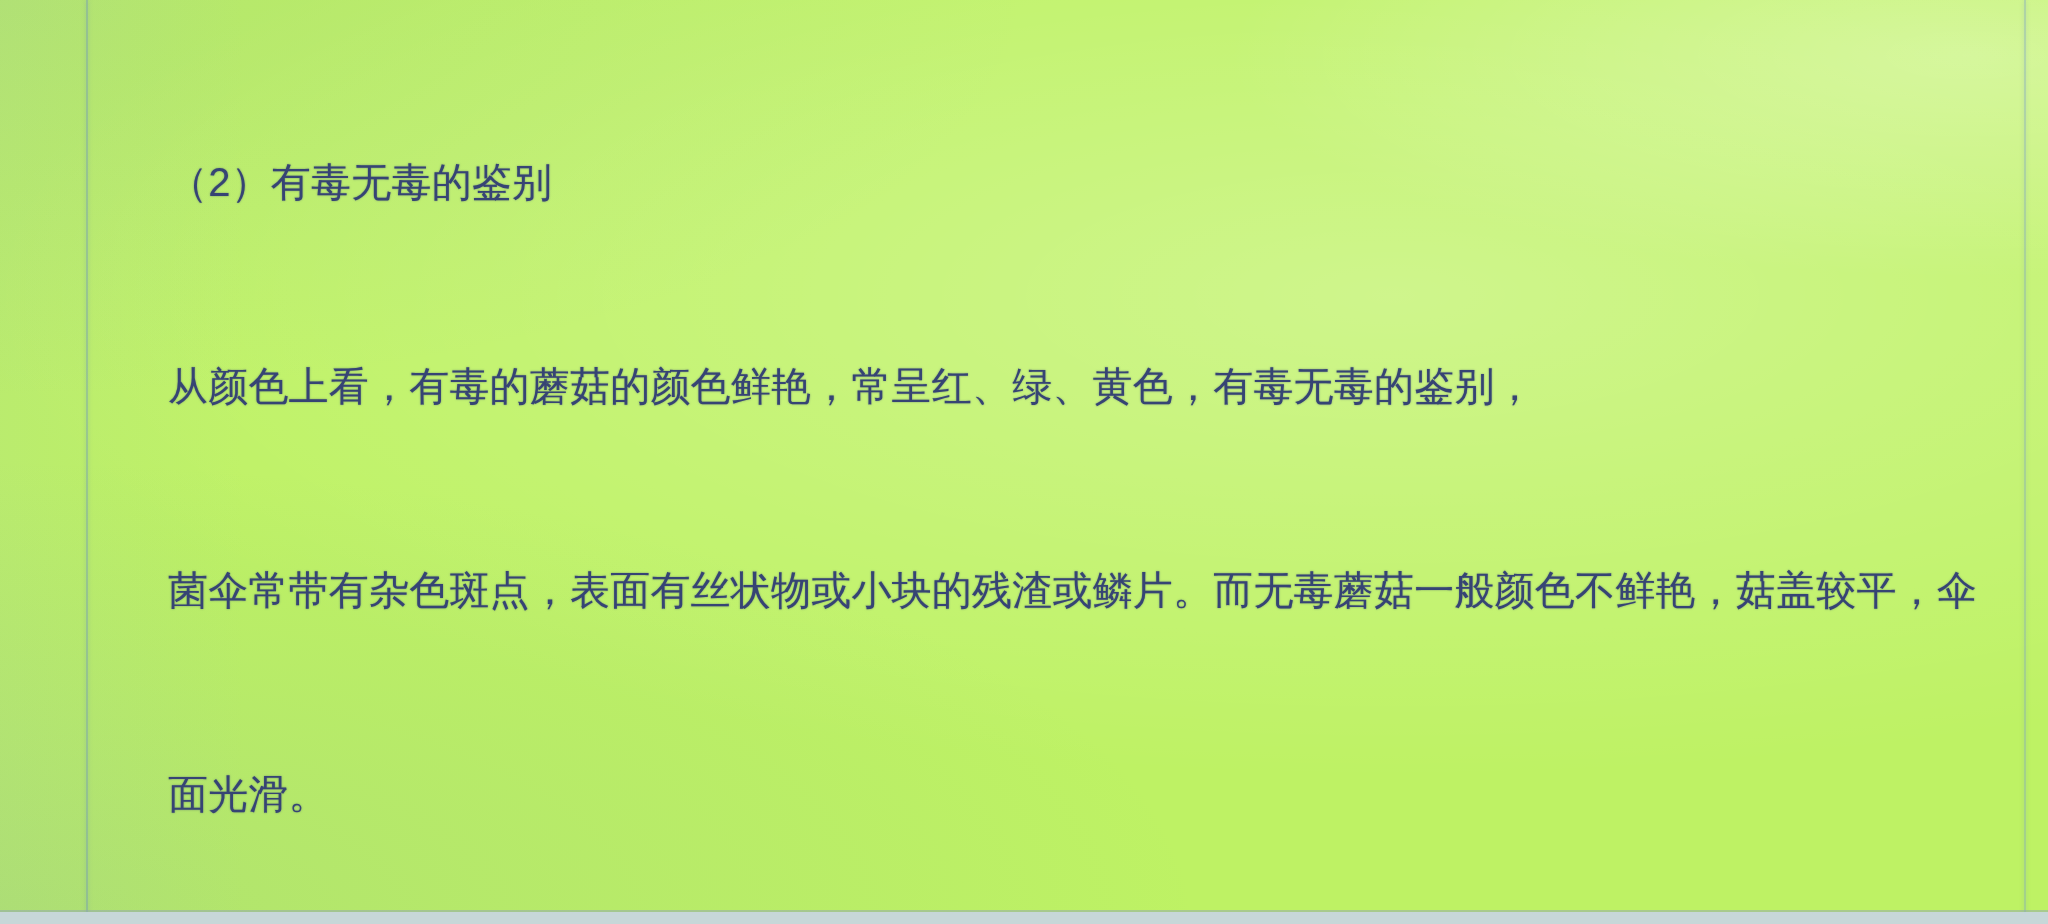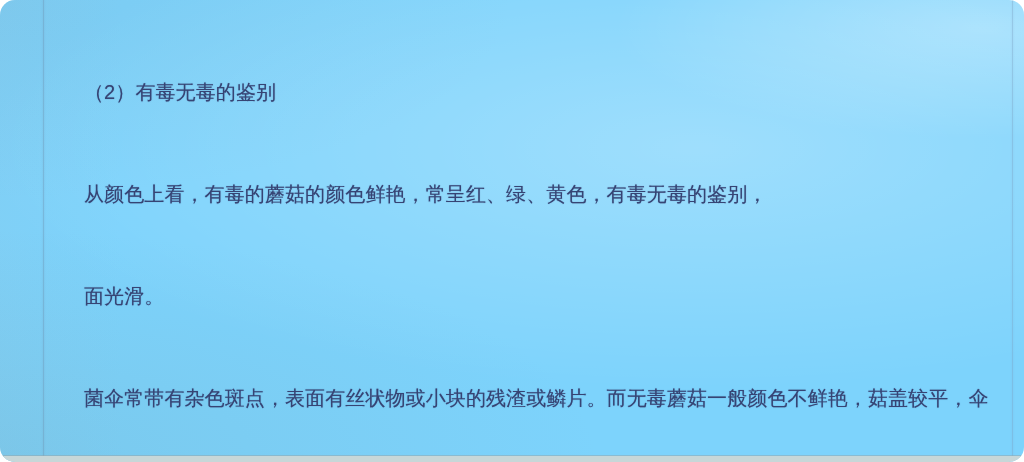--- a/index.html
+++ b/index.html
@@ -4,23 +4,22 @@
 <style>
   html, body { margin: 0; padding: 0; }
   body {
     width: 1024px; height: 462px;
     font-family: "Liberation Sans", "DejaVu Sans", sans-serif;
     overflow: hidden;
   }
   .photo {
     position: relative;
     width: 1024px; height: 462px;
-    background: #7dd3fc;
+    background: #bef264;
     overflow: hidden;
-    border-radius: 15px;
   }
   
   .lighting {
     position: absolute; inset: 0;
     pointer-events: none;
     background:
       radial-gradient(120% 90% at 68% 32%, rgba(255,255,255,0.26), rgba(255,255,255,0) 58%),
       radial-gradient(60% 40% at 96% 6%, rgba(255,255,255,0.30), rgba(255,255,255,0) 60%),
       radial-gradient(140% 120% at 0% 100%, rgba(105,150,160,0.17), rgba(0,0,0,0) 42%),
       radial-gradient(140% 120% at 0% 0%, rgba(115,150,170,0.13), rgba(0,0,0,0) 36%),
@@ -54,22 +53,22 @@
 
 <div class="photo">
   <div class="lighting"></div>
   <div class="rule left"></div>
   <div class="rule right"></div>
   <div class="bottom-strip"></div>
 
   <div class="text-block">
     <div class="line">（2）有毒无毒的鉴别</div>
     <div class="line">从颜色上看，有毒的蘑菇的颜色鲜艳，常呈红、绿、黄色，有毒无毒的鉴别，</div>
+    <div class="line">菌伞常带有杂色斑点，表面有丝状物或小块的残渣或鳞片。而无毒蘑菇一般颜色不鲜艳，菇盖较平，伞</div>
     <div class="line">面光滑。</div>
-    <div class="line">菌伞常带有杂色斑点，表面有丝状物或小块的残渣或鳞片。而无毒蘑菇一般颜色不鲜艳，菇盖较平，伞</div>
     
     
     
     
     
     
     
     
     
   </div>

